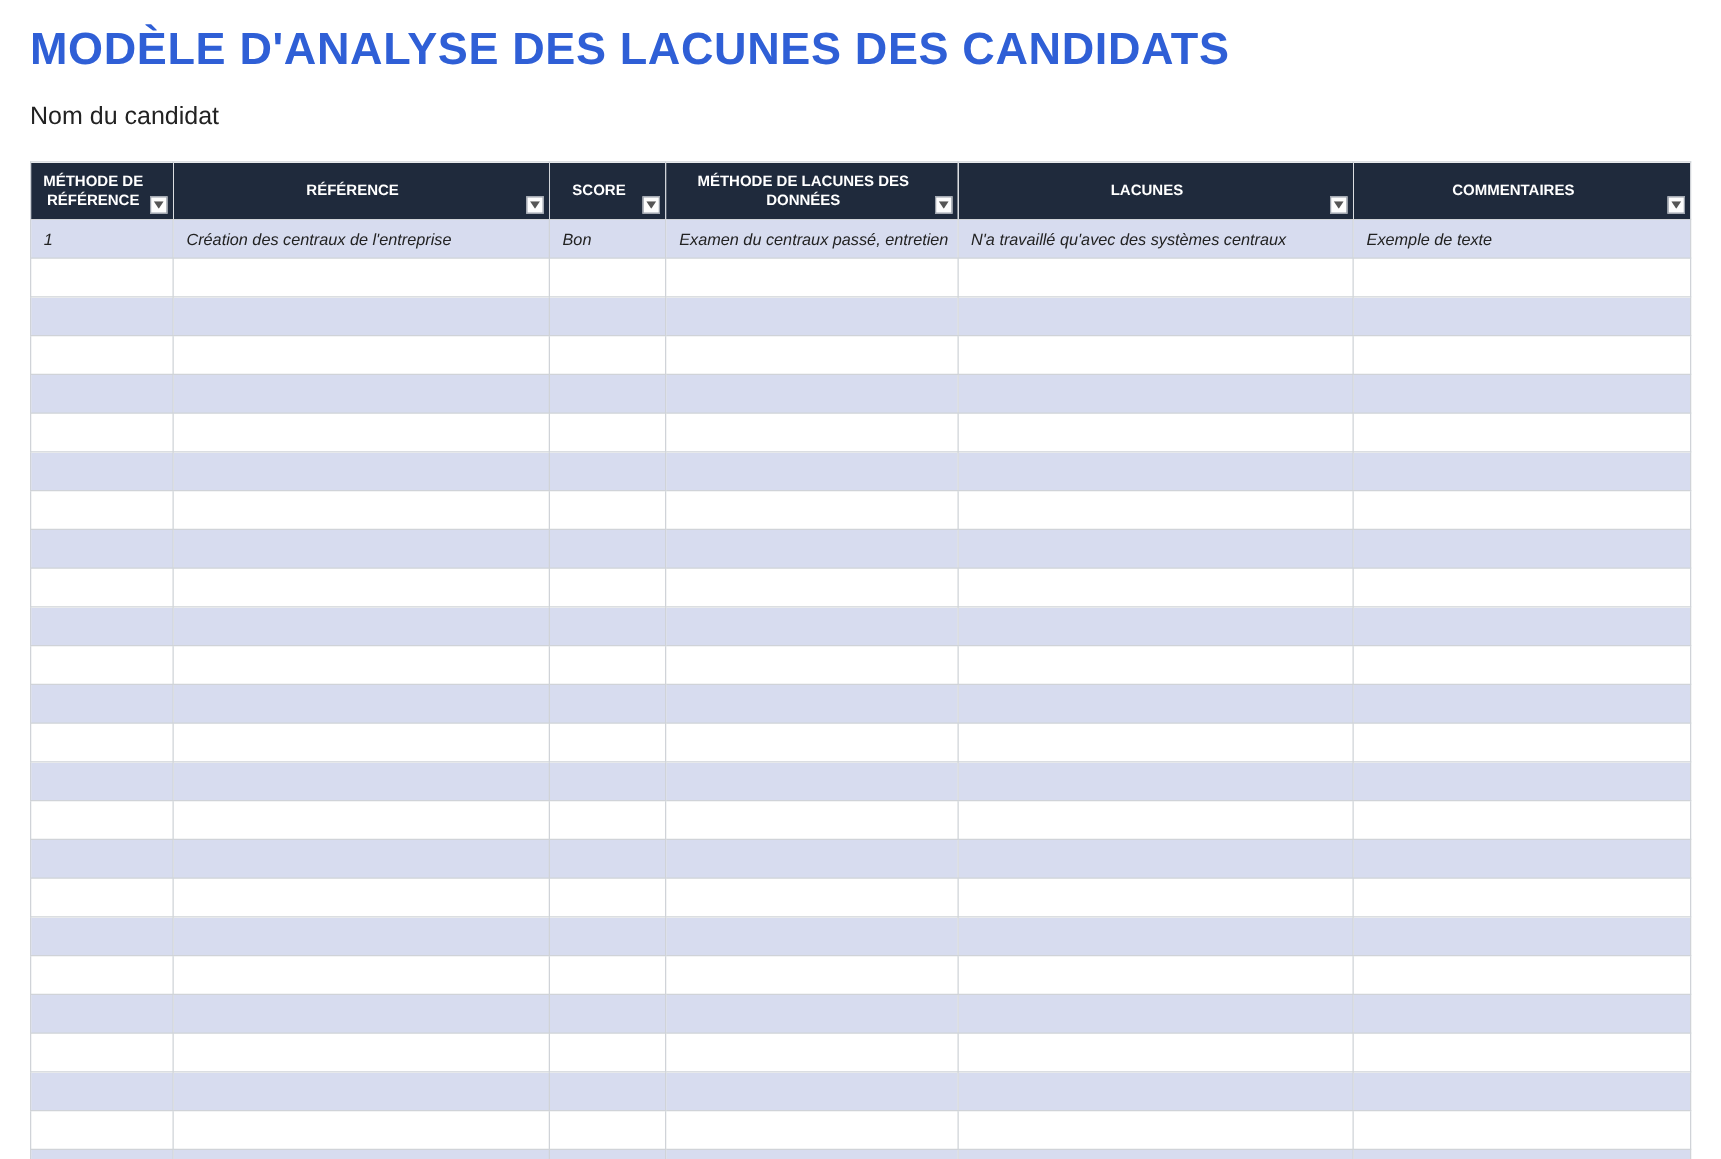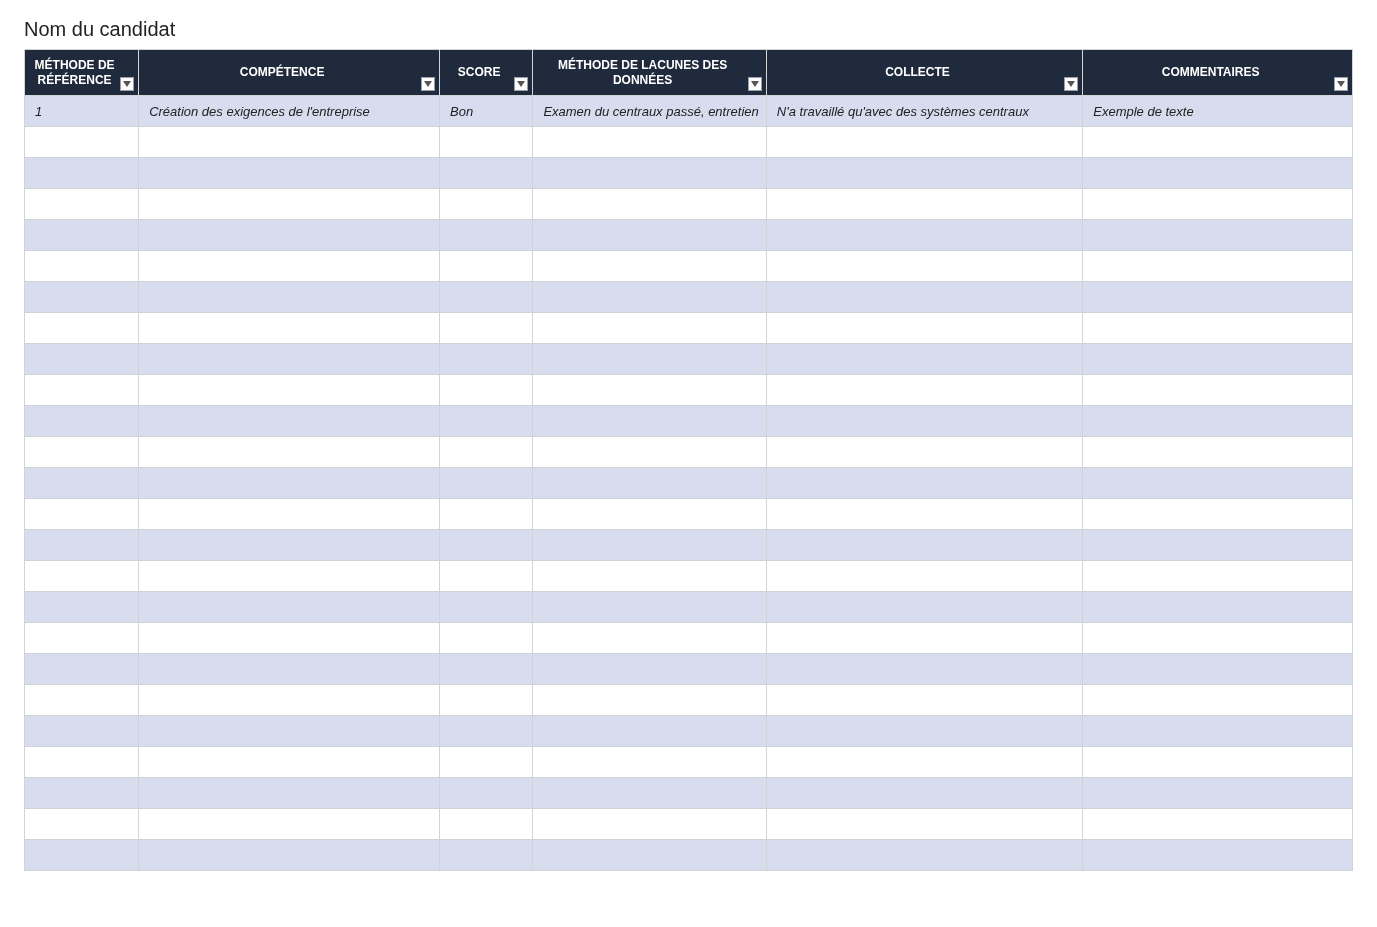--- a/index.html
+++ b/index.html
@@ -17,21 +17,21 @@
     color: #2f5fd6;
     font-size: 36px;
     font-weight: 700;
     letter-spacing: 0.5px;
     margin: 0 0 22px 0;
   }
   .subtitle {
     color: #222;
     font-size: 20px;
     font-weight: 400;
-    margin: 0 0 8px 0;
+    margin: 0 0 24px 0;
   }
   table.grid {
     width: 100%;
     border-collapse: collapse;
     table-layout: fixed;
   }
   table.grid th {
     background: #1f2a3c;
     color: #ffffff;
     font-size: 12px;
@@ -81,20 +81,21 @@
   col.c-score  { width: 90px; }
   col.c-method { width: 225px; }
   col.c-gap    { width: 305px; }
   col.c-comm   { width: 260px; }
 </style>
 </head>
 <body>
 
 <div class="page">
 
+  <h1 class="title">MODÈLE D'ANALYSE DES LACUNES DES CANDIDATS</h1>
   <div class="subtitle">Nom du candidat</div>
 
   <table class="grid">
     <colgroup>
       <col class="c-ref">
         <col class="c-comp">
         <col class="c-score">
       <col class="c-method">
         <col class="c-gap">
         <col class="c-comm">
@@ -103,21 +104,21 @@
       <tr>
         <th>
           <span>MÉTHODE DE RÉFÉRENCE</span>
           <span class="filter">
             <svg width="8" height="6" viewBox="0 0 8 6">
                 <path d="M0 0 L8 0 L4 6 Z" fill="#555"></path>
               </svg>
           </span>
         </th>
         <th>
-          <span>COMPÉTENCE</span>
+          <span>RÉFÉRENCE</span>
           <span class="filter">
             <svg width="8" height="6" viewBox="0 0 8 6">
                 <path d="M0 0 L8 0 L4 6 Z" fill="#555"></path>
               </svg>
           </span>
         </th>
         <th>
           <span>SCORE</span>
           <span class="filter">
             <svg width="8" height="6" viewBox="0 0 8 6">
@@ -127,42 +128,42 @@
         </th>
         <th>
           <span>MÉTHODE DE LACUNES DES DONNÉES</span>
           <span class="filter">
             <svg width="8" height="6" viewBox="0 0 8 6">
                 <path d="M0 0 L8 0 L4 6 Z" fill="#555"></path>
               </svg>
           </span>
         </th>
         <th>
-          <span>COLLECTE</span>
+          <span>LACUNES</span>
           <span class="filter">
             <svg width="8" height="6" viewBox="0 0 8 6">
                 <path d="M0 0 L8 0 L4 6 Z" fill="#555"></path>
               </svg>
           </span>
         </th>
         <th>
           <span>COMMENTAIRES</span>
           <span class="filter">
             <svg width="8" height="6" viewBox="0 0 8 6">
                 <path d="M0 0 L8 0 L4 6 Z" fill="#555"></path>
               </svg>
           </span>
         </th>
       </tr>
     </thead>
     <tbody id="table-body">
 
     <tr>
           <td>1</td>
-          <td>Création des exigences de l'entreprise</td>
+          <td>Création des centraux de l'entreprise</td>
           <td>Bon</td>
           <td>Examen du centraux passé, entretien</td>
           <td>N'a travaillé qu'avec des systèmes centraux</td>
           <td>Exemple de texte</td>
         </tr>
         <tr>
           <td></td>
           <td></td>
           <td></td>
           <td></td>

